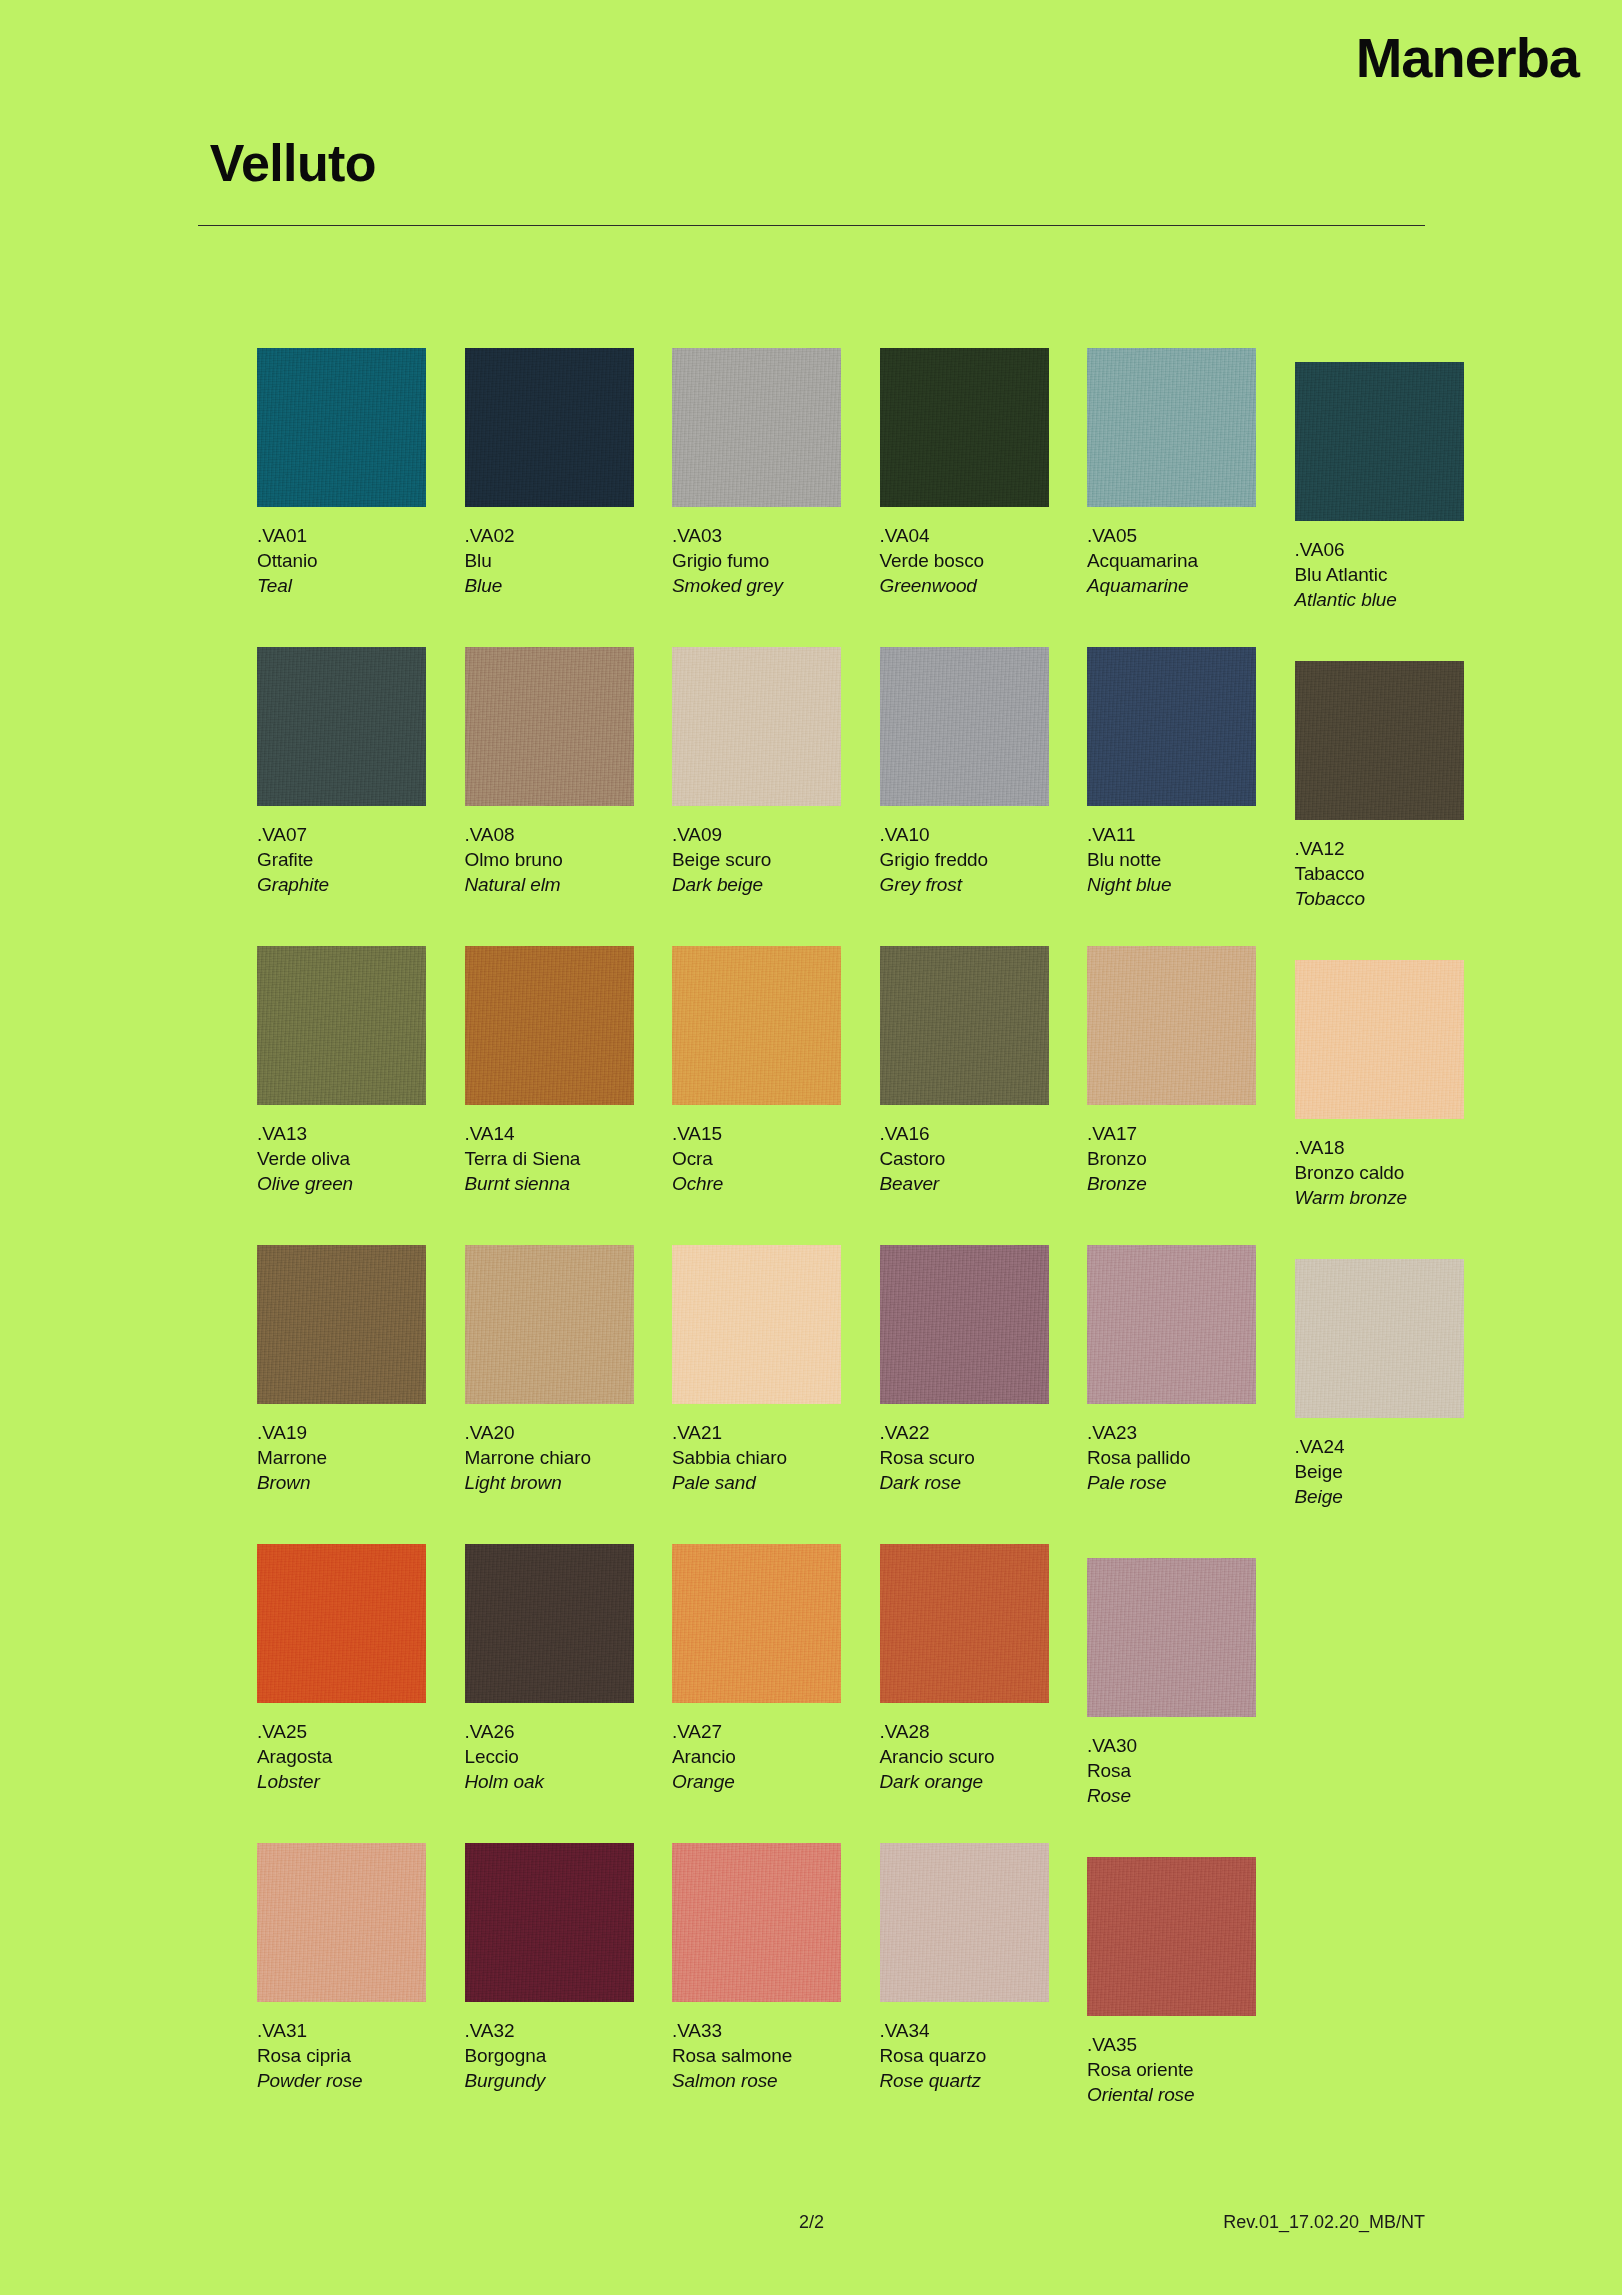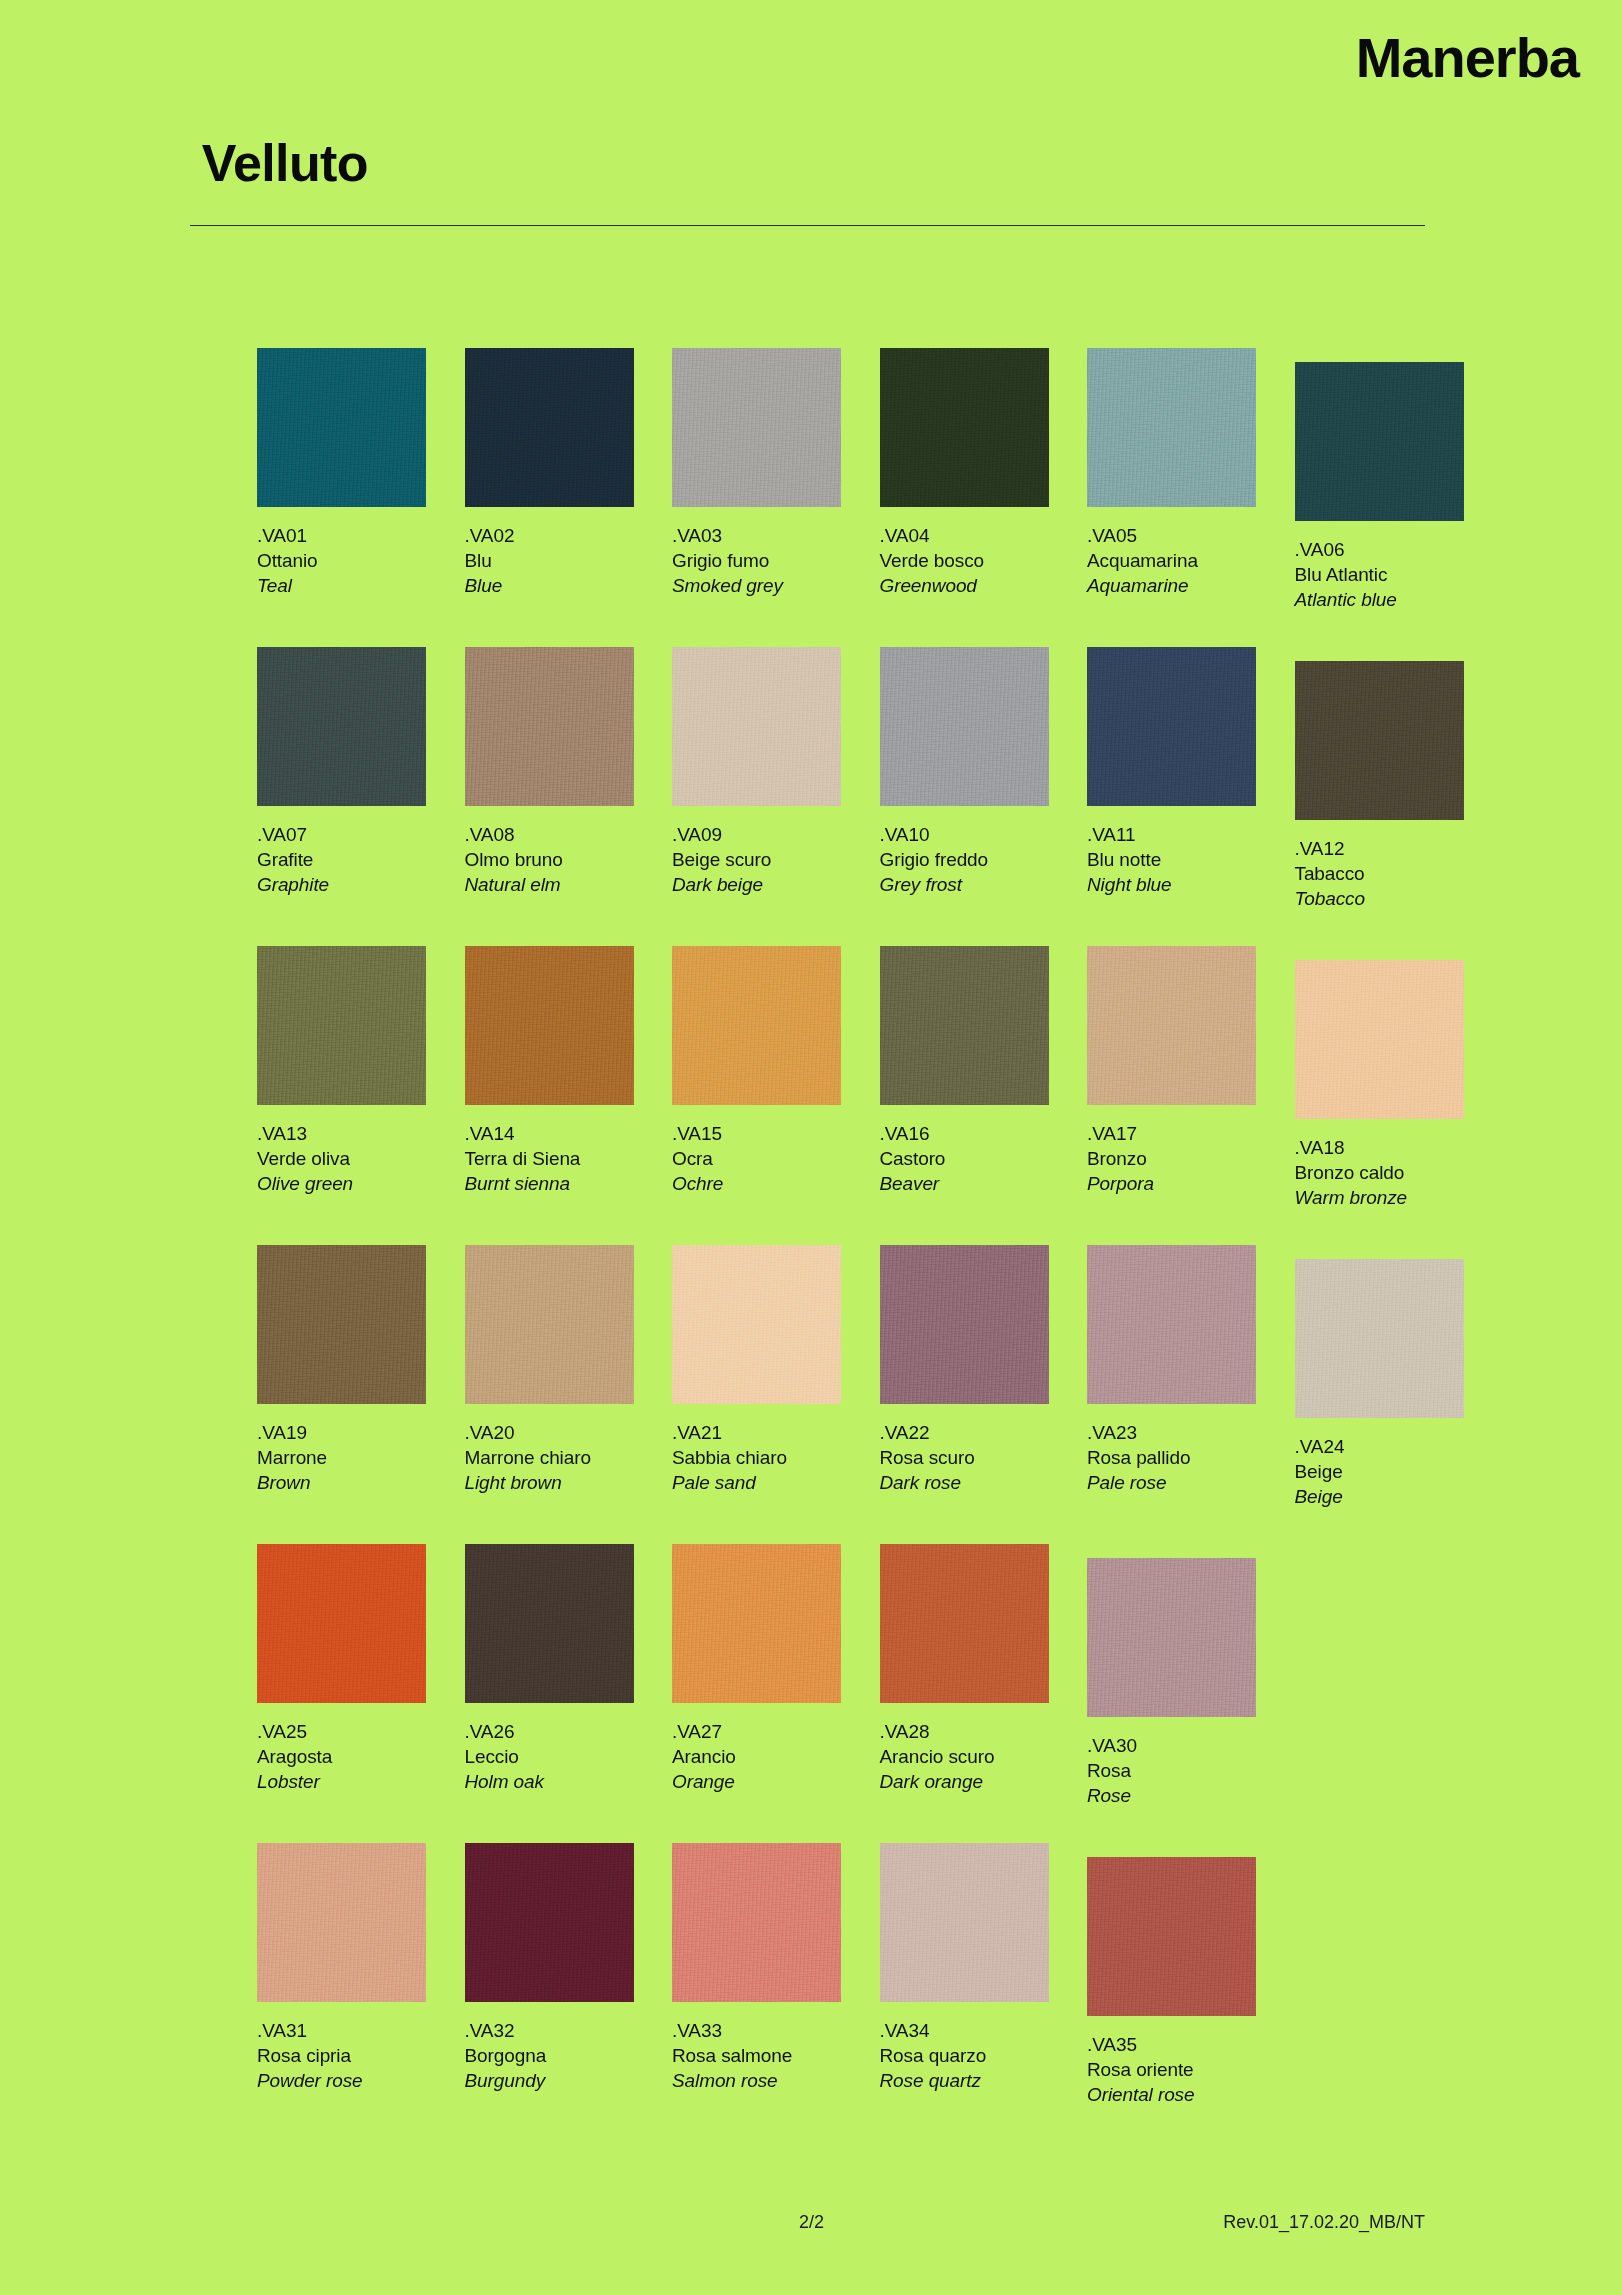--- a/index.html
+++ b/index.html
@@ -29,21 +29,21 @@
     font-size: 56px;
     font-weight: bold;
     letter-spacing: -1px;
     line-height: 1;
     color: #0a0a0a;
   }
 
   #title-block {
     position: absolute;
     top: 136px;
-    left: 190px;
+    left: 198px;
     right: 198px;
   }
   #page-title {
     font-size: 52px;
     font-weight: bold;
     letter-spacing: -0.6px;
     line-height: 1.05;
     color: #0a0a0a;
     margin: 0;
     padding-left: 11.7px;
@@ -288,21 +288,21 @@
             <span class="swatch-code">.VA16</span>
             <span class="swatch-name-it">Castoro</span>
             <span class="swatch-name-en">Beaver</span>
           </div>
         </div>
         <div class="swatch-cell">
           <div class="swatch-chip" style="background-color: rgb(206, 170, 132);"></div>
           <div class="swatch-caption">
             <span class="swatch-code">.VA17</span>
             <span class="swatch-name-it">Bronzo</span>
-            <span class="swatch-name-en">Porpora</span>
+            <span class="swatch-name-en">Bronze</span>
           </div>
         </div>
         <div class="swatch-cell">
           <div class="swatch-chip" style="background-color: rgb(240, 199, 156);"></div>
           <div class="swatch-caption">
             <span class="swatch-code">.VA18</span>
             <span class="swatch-name-it">Bronzo caldo</span>
             <span class="swatch-name-en">Warm bronze</span>
           </div>
         </div>

